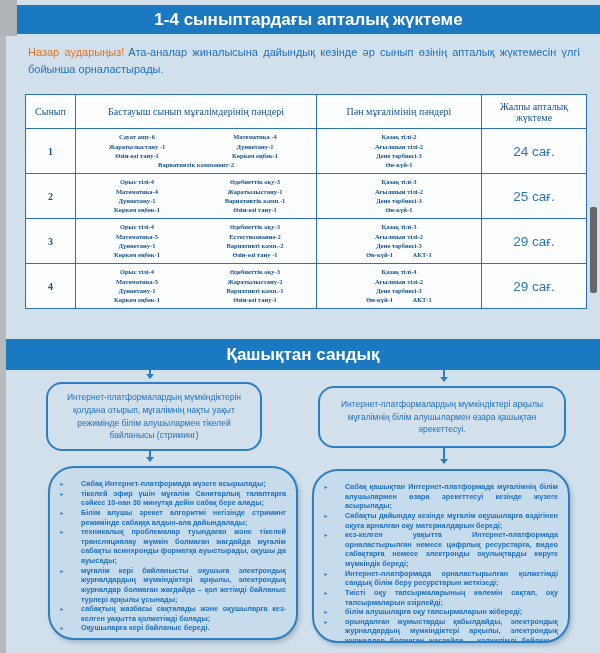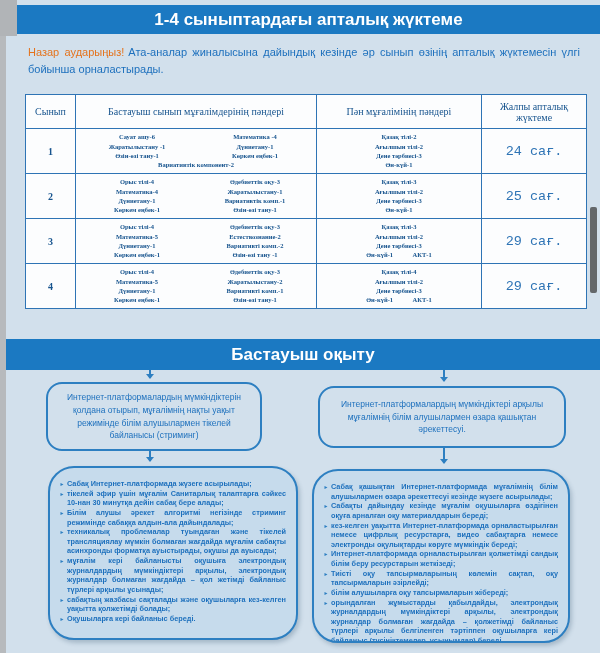--- a/index.html
+++ b/index.html
@@ -42,21 +42,21 @@
   .workload tbody td{height:42px;}
   .class-cell{font-family:"Liberation Serif",serif; font-weight:bold; font-size:10px;
     color:var(--cell-blue,#17548e); text-align:center;}
   .p-grid{display:grid; grid-template-columns:1fr 1fr;}
   .p-col,.p-bottom,.subject-lines{
     font-family:"Liberation Serif",serif; font-weight:bold; font-size:6.5px; line-height:1.45;
     color:var(--cell-blue,#17548e); text-align:center; white-space:pre-line;
   }
   .p-bottom:empty{display:none;}
   .total-cell{
-    font-family:Liberation Mono, monospace; font-size:13.5px;
+    font-family:Liberation Sans, sans-serif; font-size:13.5px;
     color:var(--total-blue,#2e74b5); text-align:center;
   }
 
   .scroll-thumb{position:absolute; left:590px; top:207px; width:7px; height:86px;
     background:var(--scroll-grey,#63676a); border-radius:2px;}
 
   .connector{position:absolute; width:2px; background:var(--box-border,#2d7fc1);}
   .connector::after{content:""; position:absolute; left:-3px; bottom:-5px;
     width:0; height:0; border:4px solid transparent; border-top:5px solid var(--box-border,#2d7fc1);}
 
@@ -70,21 +70,21 @@
   #flow-right{left:318px; top:386px; width:248px; height:62px;}
 
   .detail-box{
     position:absolute; background:var(--box-fill,#c6dbec);
     border:2px solid var(--box-border,#2d7fc1); border-radius:26px;
     padding:11px 10px 8px 8px; box-sizing:border-box; overflow:hidden;
     box-shadow:2px 3px 4px rgba(40,70,100,0.25);
   }
   #detail-left{left:48px; top:466px; width:250px; height:174px;}
   #detail-right{left:312px; top:469px; width:258px; height:174px;}
-  .bullet-item{display:flex; gap:1px; font-size:7.3px; line-height:1.32;
+  .bullet-item{display:flex; gap:15px; font-size:7.3px; line-height:1.32;
     color:var(--text-blue,#1d70bd); text-align:justify; font-weight:bold;}
   .bullet{flex:0 0 8px; color:var(--box-border,#2d7fc1); font-size:5px; padding-top:2px; text-align:center;}
   .bullet-text{flex:1;}
 </style>
 </head>
 <body>
 
 <div id="app">
   <div class="left-strip"></div>
   <div class="corner-block"></div>
@@ -200,21 +200,21 @@
 Дене тәрбиесі-3
 Ән-күй-1&nbsp;&nbsp;&nbsp;&nbsp;&nbsp;&nbsp;&nbsp;&nbsp;&nbsp;&nbsp;&nbsp;&nbsp;АКТ-1</div>
           </td>
         <td class="total-cell">29 сағ.</td>
       </tr>
     </tbody>
   </table>
 
   <div class="scroll-thumb"></div>
 
-  <div id="banner2" class="banner">Бастауыш оқыту</div>
+  <div id="banner2" class="banner">Қашықтан сандық</div>
 
   <div class="connector" style="left:149px;top:370px;height:8px;"></div>
   <div class="connector" style="left:443px;top:370px;height:11px;"></div>
 
   <div id="flow-right" class="flow-box">
     <span>Интернет-платформалардың мүмкіндіктері арқылы мұғалімнің білім алушылармен өзара қашықтан әрекеттесуі.</span>
   </div>
   <div id="flow-left" class="flow-box">
     <span>Интернет-платформалардың мүмкіндіктерін қолдана отырып, мұғалімнің нақты уақыт режимінде білім алушылармен тікелей байланысы (стриминг)</span>
   </div>

